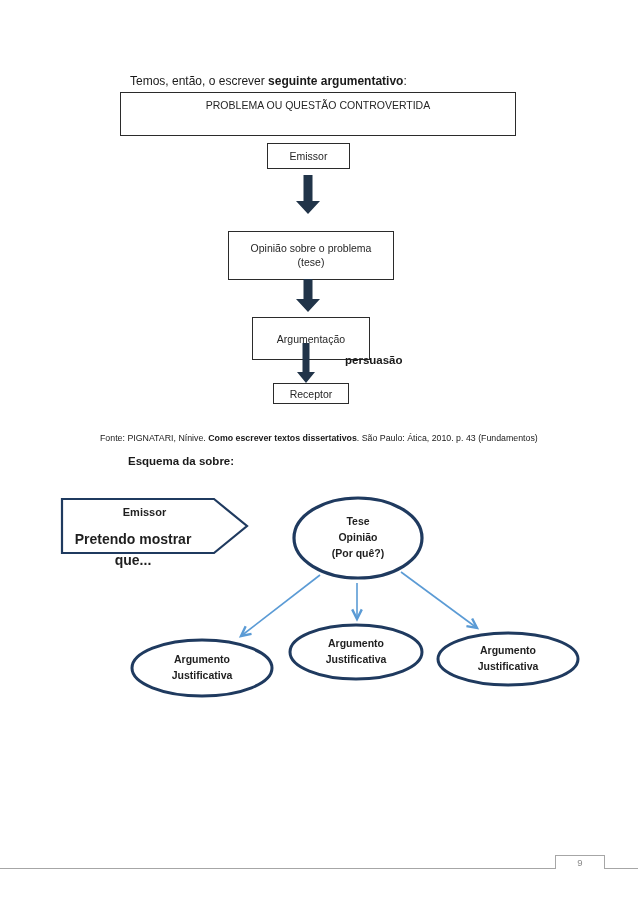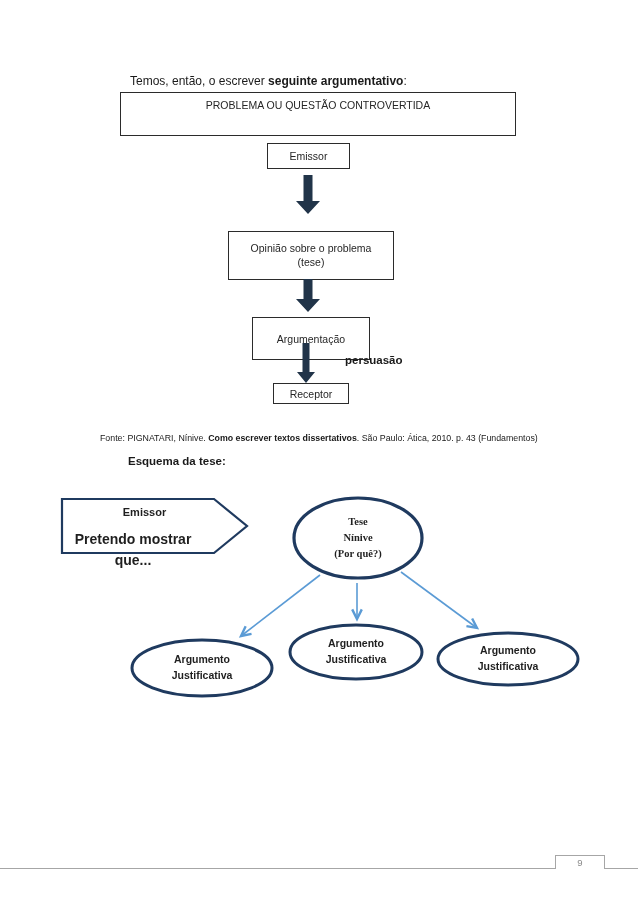--- a/index.html
+++ b/index.html
@@ -53,21 +53,21 @@
   <div class="box vcenter" style="left:252px;top:317px;width:118px;height:43px;">Argumentação</div>
 
   <div class="abs persuasao" style="left:322px;top:354px;margin-left:23px;">persuasão</div>
 
   <div class="box vcenter" style="left:273px;top:383px;width:76px;height:21px;">Receptor</div>
 
   <div class="abs citation" style="left:90px;top:433px;padding-left:10px;">
     <span>Fonte: PIGNATARI, Nínive. </span><b>Como escrever textos dissertativos</b><span>. São Paulo: Ática, 2010. p. 43 (Fundamentos)</span>
   </div>
 
-  <div class="abs heading" style="left:128px;top:455px;">Esquema da tese:</div>
+  <div class="abs heading" style="left:128px;top:455px;">Esquema da sobre:</div>
 
   <svg class="layer" width="638" height="903" viewBox="0 0 638 903">
     <defs>
       <marker id="ah" markerWidth="10" markerHeight="10" refX="7" refY="4" orient="auto">
         <path d="M1,1 L7,4 L1,7" fill="none" stroke="#5b9bd5" stroke-width="1.5"></path>
       </marker>
     </defs>
 
     <path class="block-arrow" d="M303.5,175 L312.5,175 L312.5,201 L320,201 L308,214 L296,201 L303.5,201 Z"></path>
     <path class="block-arrow" d="M303.5,279 L312.5,279 L312.5,299 L320,299 L308,312 L296,299 L303.5,299 Z"></path>
@@ -83,23 +83,23 @@
     <line class="conn" x1="401" y1="572" x2="477" y2="628" marker-end="url(#ah)"></line>
 
     <ellipse class="navy-shape" stroke-width="3" cx="202" cy="668" rx="70" ry="28"></ellipse>
     <ellipse class="navy-shape" stroke-width="3" cx="356" cy="652" rx="66" ry="27"></ellipse>
     <ellipse class="navy-shape" stroke-width="3" cx="508" cy="659" rx="70" ry="26"></ellipse>
   </svg>
 
   <div class="shape-label" style="left:62px;top:504px;width:165px;font-size:11px;">Emissor</div>
   <div class="shape-label" style="left:62px;top:529px;width:142px;font-size:14px;">Pretendo mostrar que...</div>
 
-  <div class="shape-label vcenter" style="left:293px;top:500px;width:130px;height:76px;font-family:Liberation Serif, serif;">
+  <div class="shape-label vcenter" style="left:293px;top:500px;width:130px;height:76px;">
     <span>Tese</span>
-    <span>Nínive</span>
+    <span>Opinião</span>
     <span>(Por quê?)</span>
   </div>
 
   <div class="shape-label vcenter" style="left:132px;top:640px;width:140px;height:56px;">
     <span>Argumento</span>
     <span>Justificativa</span>
   </div>
   <div class="shape-label vcenter" style="left:289px;top:625px;width:134px;height:54px;">
     <span>Argumento</span>
     <span>Justificativa</span>

